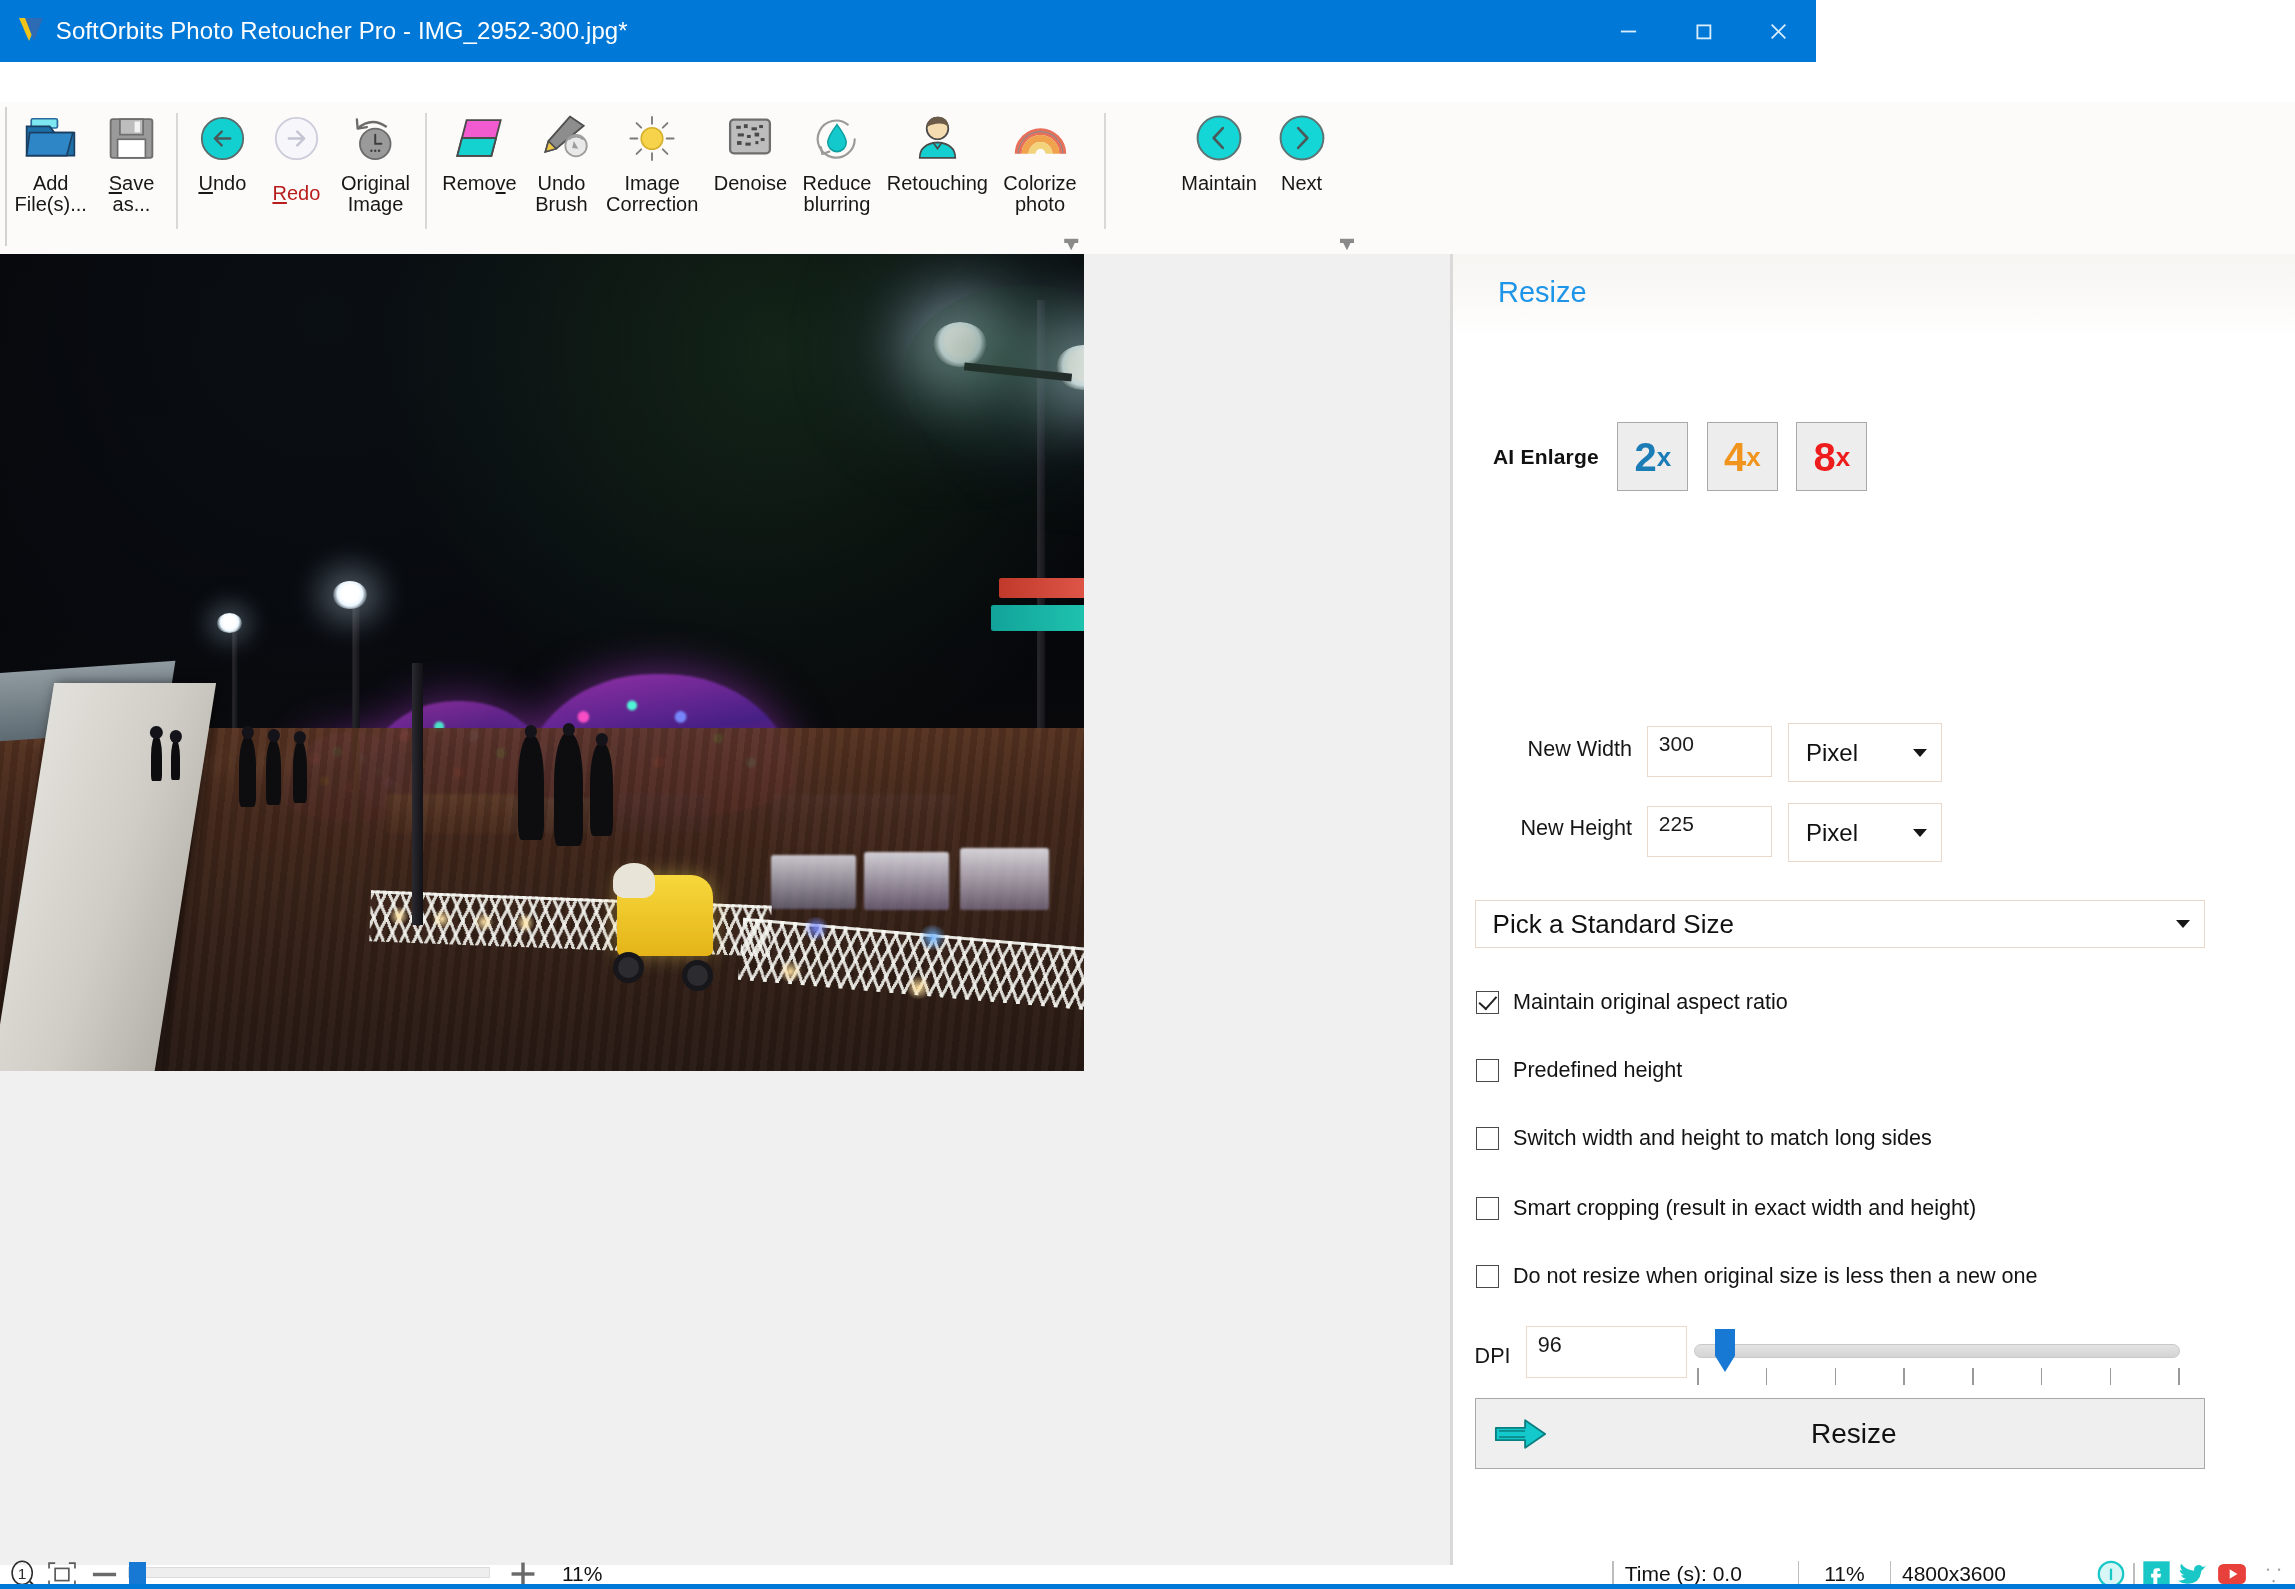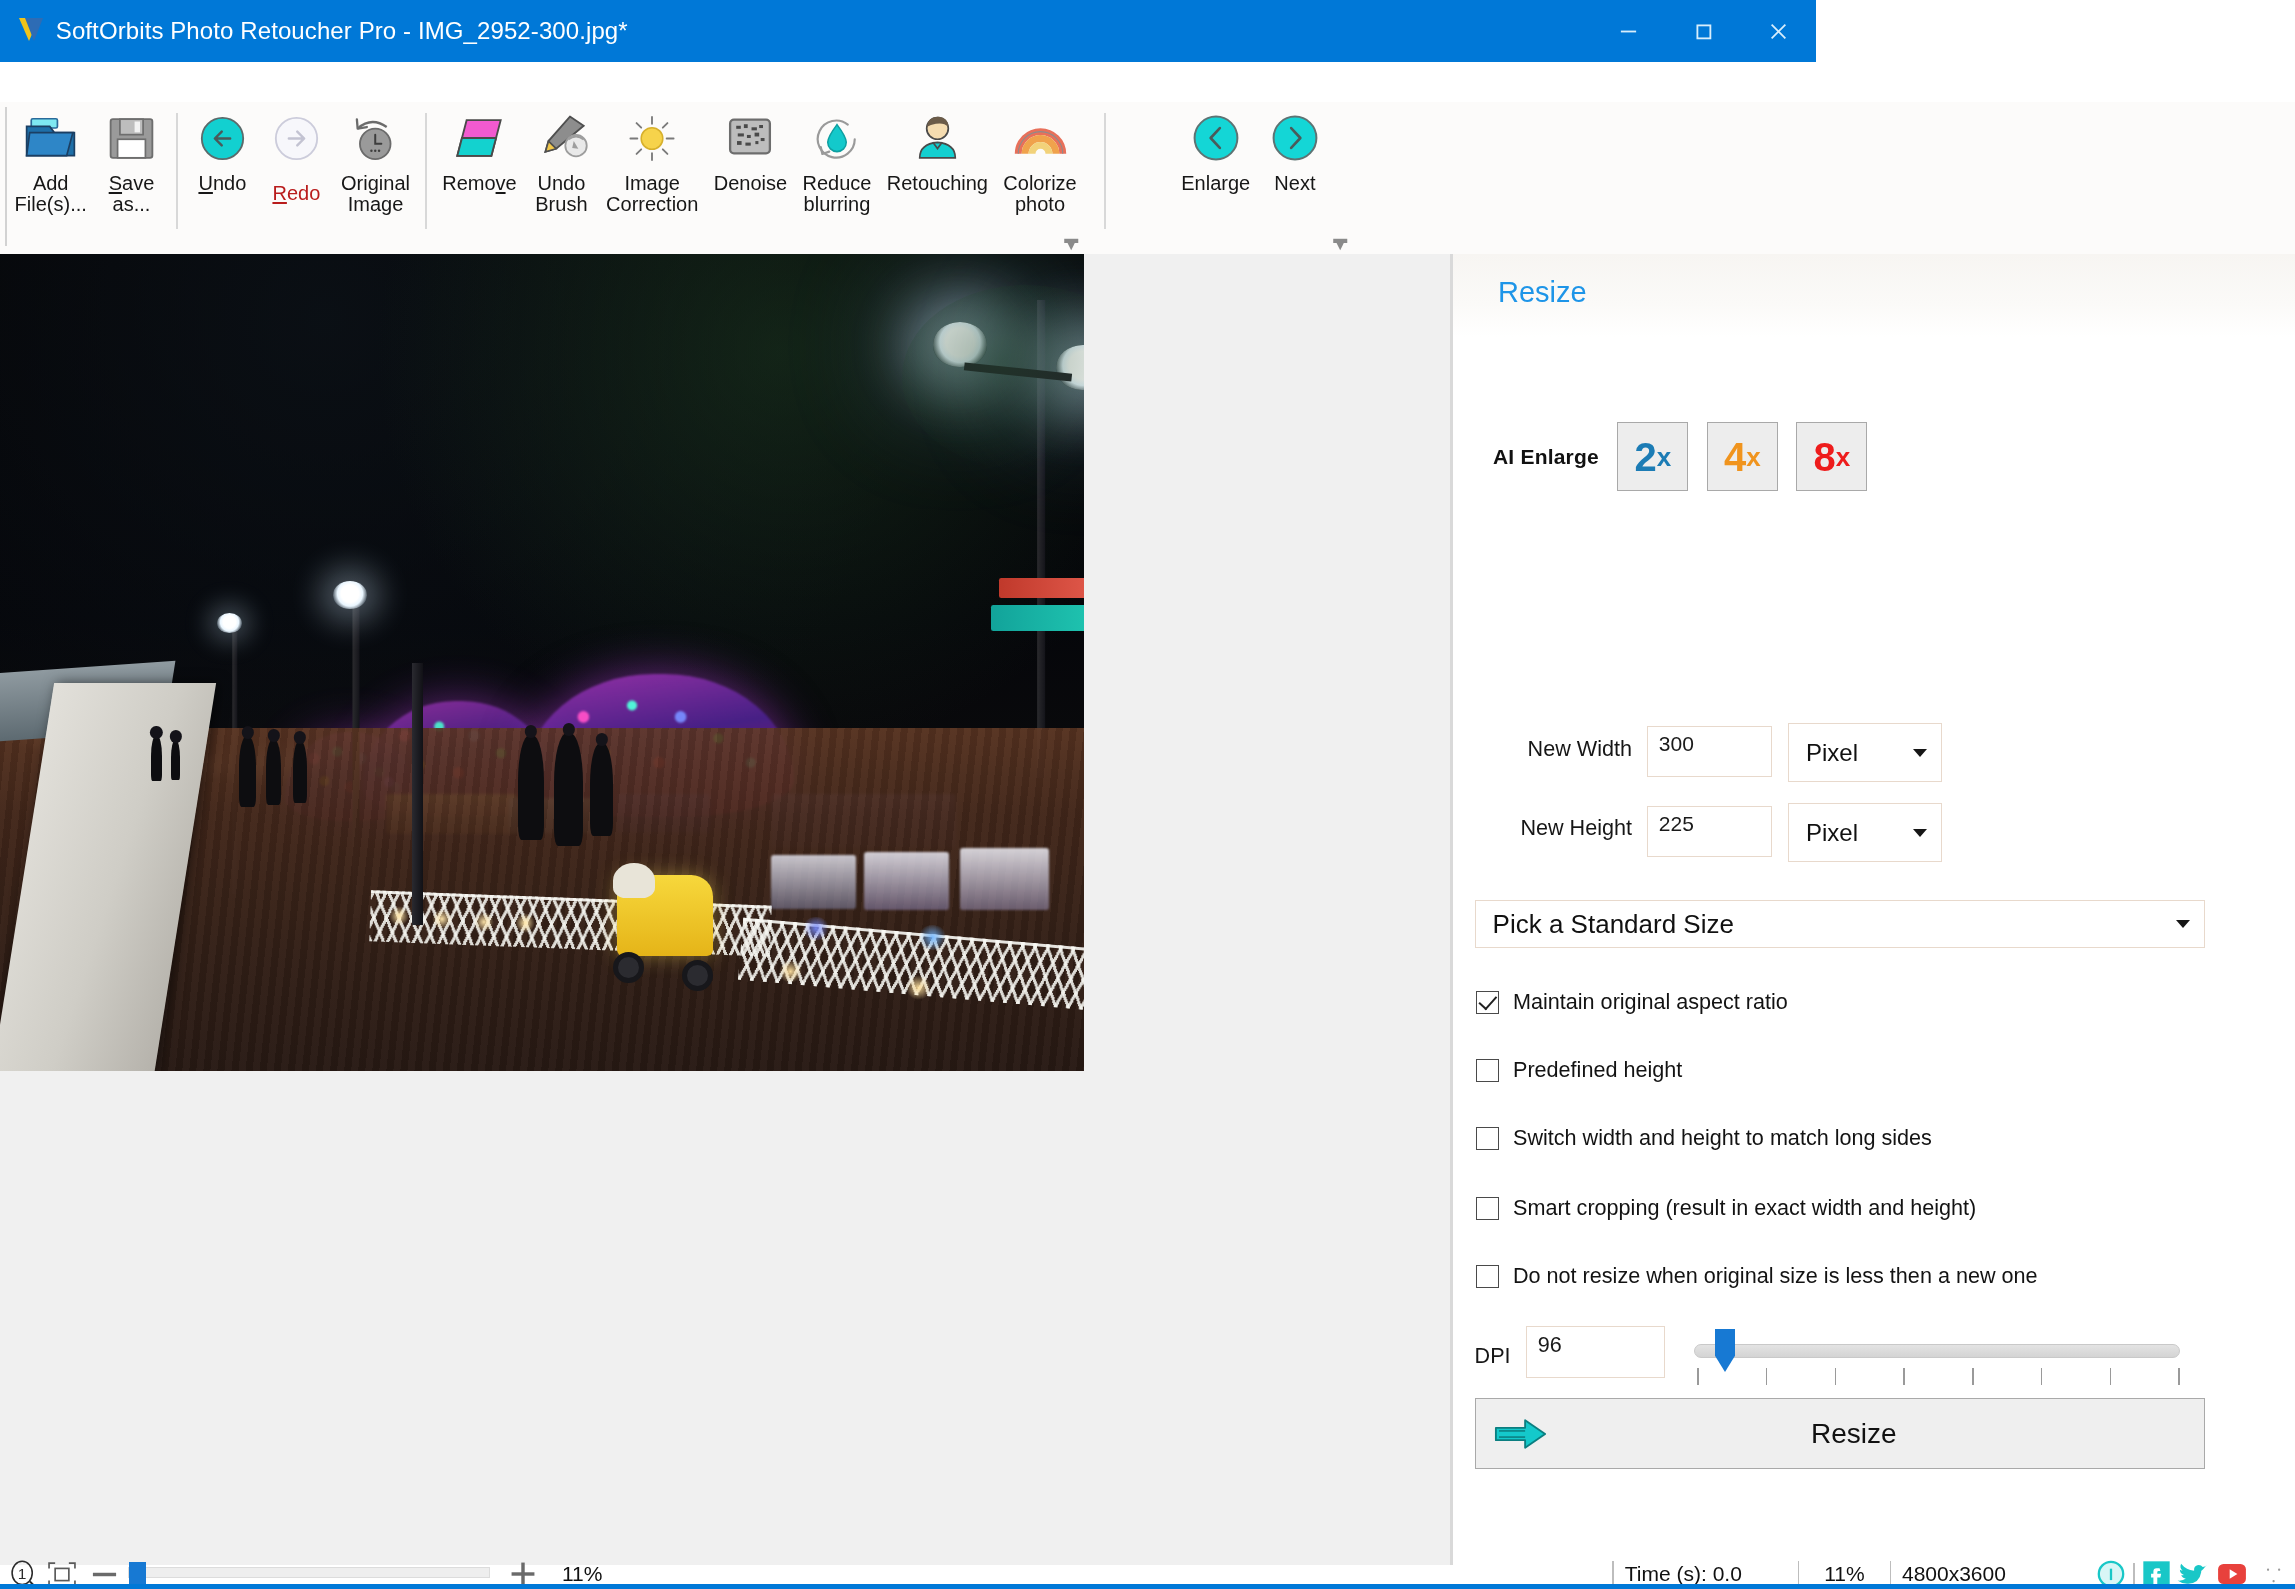--- a/index.html
+++ b/index.html
@@ -459,21 +459,21 @@
     <div class="tb-sep" style="margin-left:20px;"></div>
 
     <div class="tbgroup" style="margin-left:60px;">
       <div class="tbbtn">
         <div class="ico">
           <svg width="52" height="52" viewBox="0 0 68 68">
             <circle cx="34" cy="34" r="28" fill="#14d6d6" stroke="#5e7373" stroke-width="2.6"></circle>
             <path d="M39 21 L27 34 L39 47" fill="none" stroke="#4a5a5a" stroke-width="3.4" stroke-linecap="round" stroke-linejoin="round"></path>
           </svg>
         </div>
-        <div class="lbl">Enlarge</div>
+        <div class="lbl">Maintain</div>
       </div>
       <div class="tbbtn">
         <div class="ico">
           <svg width="52" height="52" viewBox="0 0 68 68">
             <circle cx="34" cy="34" r="28" fill="#14d6d6" stroke="#5e7373" stroke-width="2.6"></circle>
             <path d="M29 21 L41 34 L29 47" fill="none" stroke="#4a5a5a" stroke-width="3.4" stroke-linecap="round" stroke-linejoin="round"></path>
           </svg>
         </div>
         <div class="lbl">Next</div>
       </div>
@@ -612,21 +612,21 @@
     <div class="cbrow" style="left:23px; top:941px;">
       <span class="cbox"></span>
       <span class="cblabel">Smart cropping (result in exact width and height)</span>
     </div>
     <div class="cbrow" style="left:23px; top:1009px;">
       <span class="cbox"></span>
       <span class="cblabel">Do not resize when original size is less then a new one</span>
     </div>
 
     <div style="position:absolute; left:21.6px; top:1089px; font-size:21.6px; color:#161616;">DPI</div>
-    <div class="txtbox" style="position:absolute; left:73px; top:1072px; width:139px; height:52px; font-size:21.6px;">96</div>
+    <div class="txtbox" style="position:absolute; left:73px; top:1072px; width:161px; height:52px; font-size:21.6px;">96</div>
     <div class="slider-track" style="left:241px; top:1090px; width:486px;"></div>
     <div class="slider-thumb" style="left:262px; top:1075px;"></div>
     <div class="tickrow" style="left:244px; top:1114px; width:483px;">
       <span></span>
         <span></span>
         <span></span>
         <span></span>
         <span></span>
         <span></span>
         <span></span>

